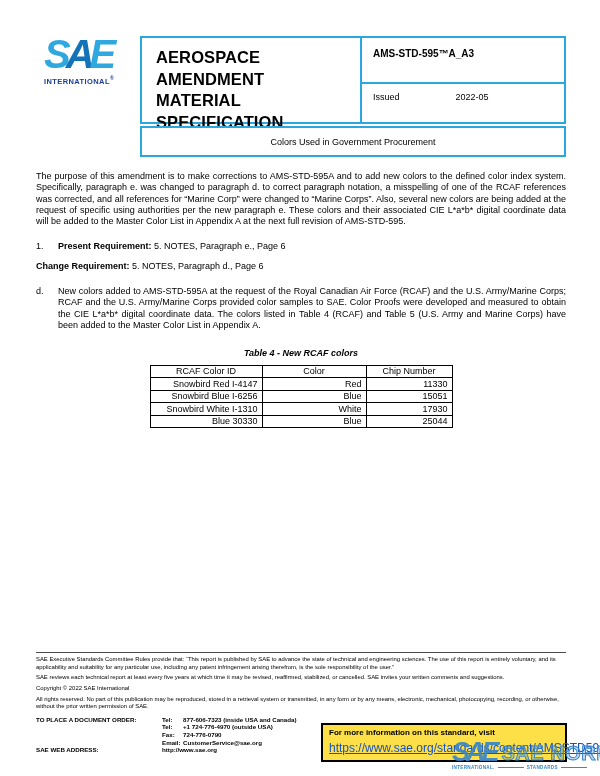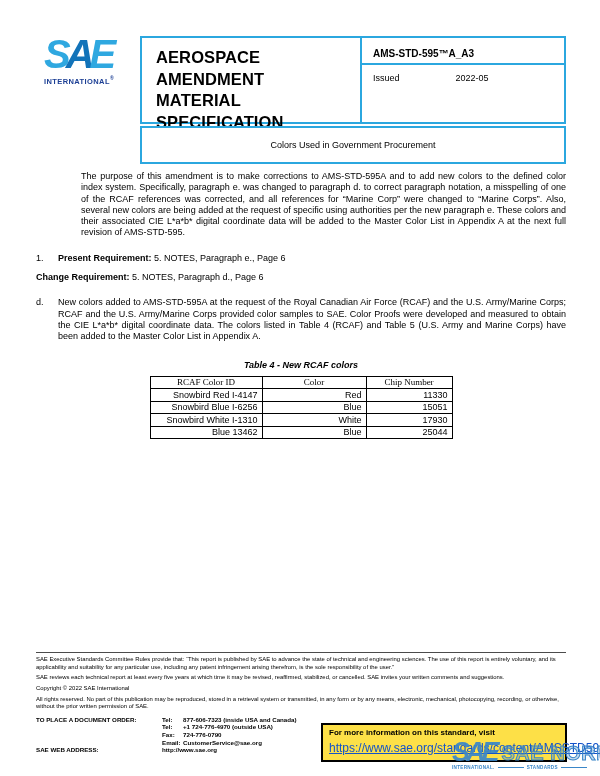--- a/index.html
+++ b/index.html
@@ -19,43 +19,43 @@
   .logo-intl { font-size:7.5px; font-weight:bold; color:#1b3e94; letter-spacing:0.4px; margin-top:1px; white-space:nowrap; }
   .logo-reg { font-size:5px; vertical-align:super; }
   
   .hdr-box {
     position:absolute; left:140px; top:36px; width:426px; height:88px;
     border:2px solid #2ba7df; display:flex; background:#fff;
   }
   .hdr-title-cell { width:220px; border-right:2px solid #2ba7df; padding:9px 4px 0 14px; }
   .hdr-title-line { font-size:16.5px; font-weight:bold; line-height:21.5px; letter-spacing:0.1px; }
   .hdr-right-cell { flex:1; display:flex; flex-direction:column; }
-  .hdr-doc-number { border-bottom:2px solid #2ba7df; padding:10px 4px 4px 11px; font-weight:bold; font-size:10px; }
+  .hdr-doc-number { border-bottom:2px solid #2ba7df; padding:10px 4px 23px 11px; font-weight:bold; font-size:10px; }
   .hdr-issued-row { padding:8px 4px 0 11px; font-size:9px; display:flex; }
   .hdr-issued-date { margin-left:56px; }
   .hdr-subtitle {
-    position:absolute; left:140px; top:126px; width:426px; height:38px;
+    position:absolute; left:140px; top:126px; width:426px; height:31px;
     border:2px solid #2ba7df; display:flex; align-items:center; justify-content:center;
     font-size:9px; background:#fff;
   }
   
   .content { position:absolute; left:36px; top:171px; width:530px; font-size:9px; line-height:11.3px; }
   .rationale-heading { text-align:center; font-size:9.2px; letter-spacing:0.4px; margin-bottom:18px; }
-  .para { text-align:justify;margin-left:45px; }
+  .para { text-align:justify; }
   .item-row { display:flex; margin-top:14px; }
   .item-num { width:22px; flex-shrink:0; }
   .item-body { flex:1; text-align:justify; }
   .bold { font-weight:bold; }
   .as-specified { margin:12px 0 0 22px; }
   .change-req { margin-top:8px; }
   
   .tbl-title { text-align:center; font-weight:bold; font-style:italic; font-size:9px; margin-top:17px; }
   table.rcaf { border-collapse:collapse; margin:5px auto 0; font-size:9px; }
   table.rcaf th, table.rcaf td { border:1px solid #000; font-weight:normal; line-height:10.5px; padding:0.5px 4px; }
-  table.rcaf th { text-align:center;font-family:Liberation Serif, serif; }
+  table.rcaf th { text-align:center; }
   table.rcaf td { text-align:right; }
   .col-id { width:112px; } .col-color { width:104px; } .col-chip { width:86px; }
   
   .footer {
     position:absolute; left:36px; top:652px; width:530px;
     border-top:1px solid #4b4b4b; padding-top:3px;
     font-size:5.9px; line-height:7.5px; color:#000;
   }
   .disc2 { margin-top:3px; }
   .copyright { margin-top:3.5px; }
@@ -148,21 +148,21 @@
           <td>Snowbird Blue I-6256</td>
           <td>Blue</td>
           <td>15051</td>
         </tr>
         <tr>
           <td>Snowbird White I-1310</td>
           <td>White</td>
           <td>17930</td>
         </tr>
         <tr>
-          <td>Blue 13462</td>
+          <td>Blue 30330</td>
           <td>Blue</td>
           <td>25044</td>
         </tr>
       </tbody>
     </table>
   </div>
 
   <div class="footer">
     <div class="disc1">SAE Executive Standards Committee Rules provide that: “This report is published by SAE to advance the state of technical and engineering sciences. The use of this report is entirely voluntary, and its applicability and suitability for any particular use, including any patent infringement arising therefrom, is the sole responsibility of the user.”</div>
     <div class="disc2">SAE reviews each technical report at least every five years at which time it may be revised, reaffirmed, stabilized, or cancelled. SAE invites your written comments and suggestions.</div>

